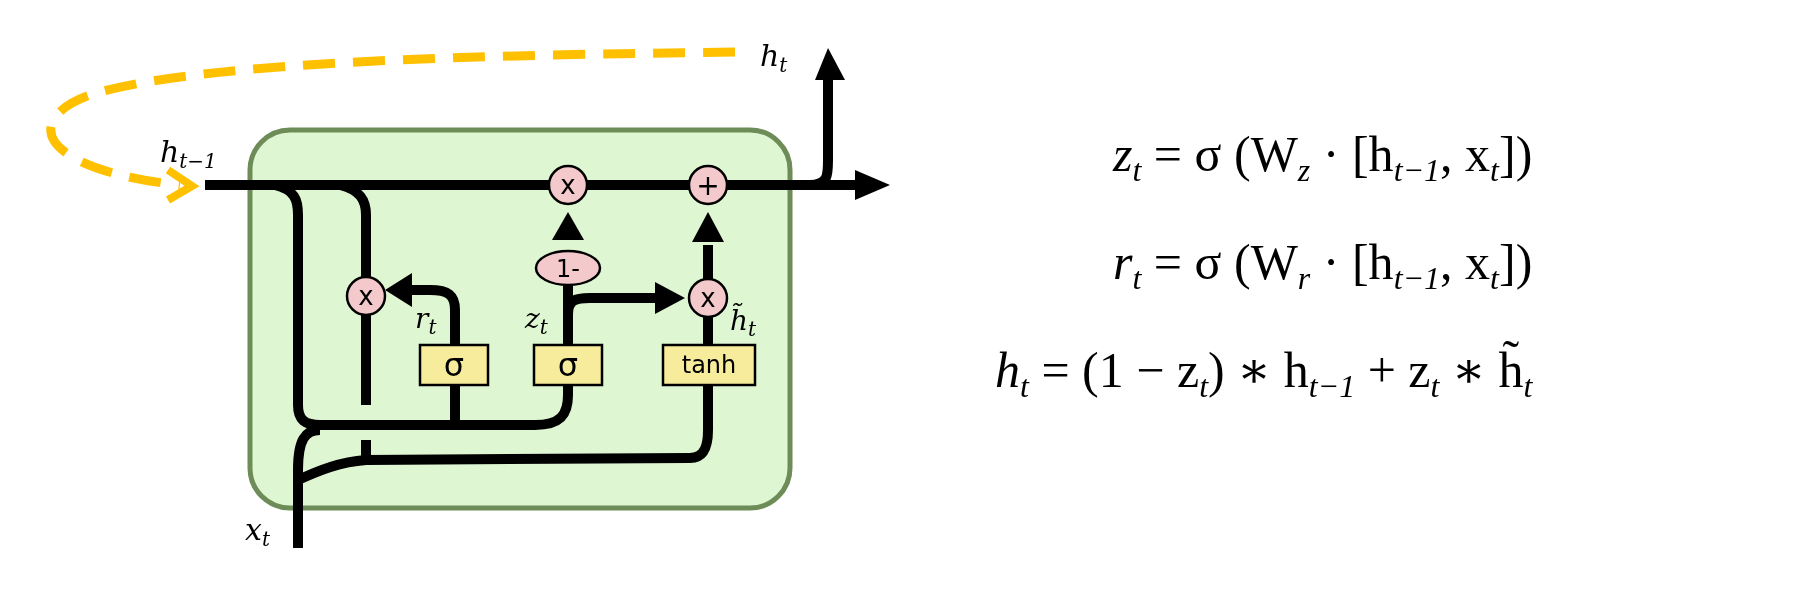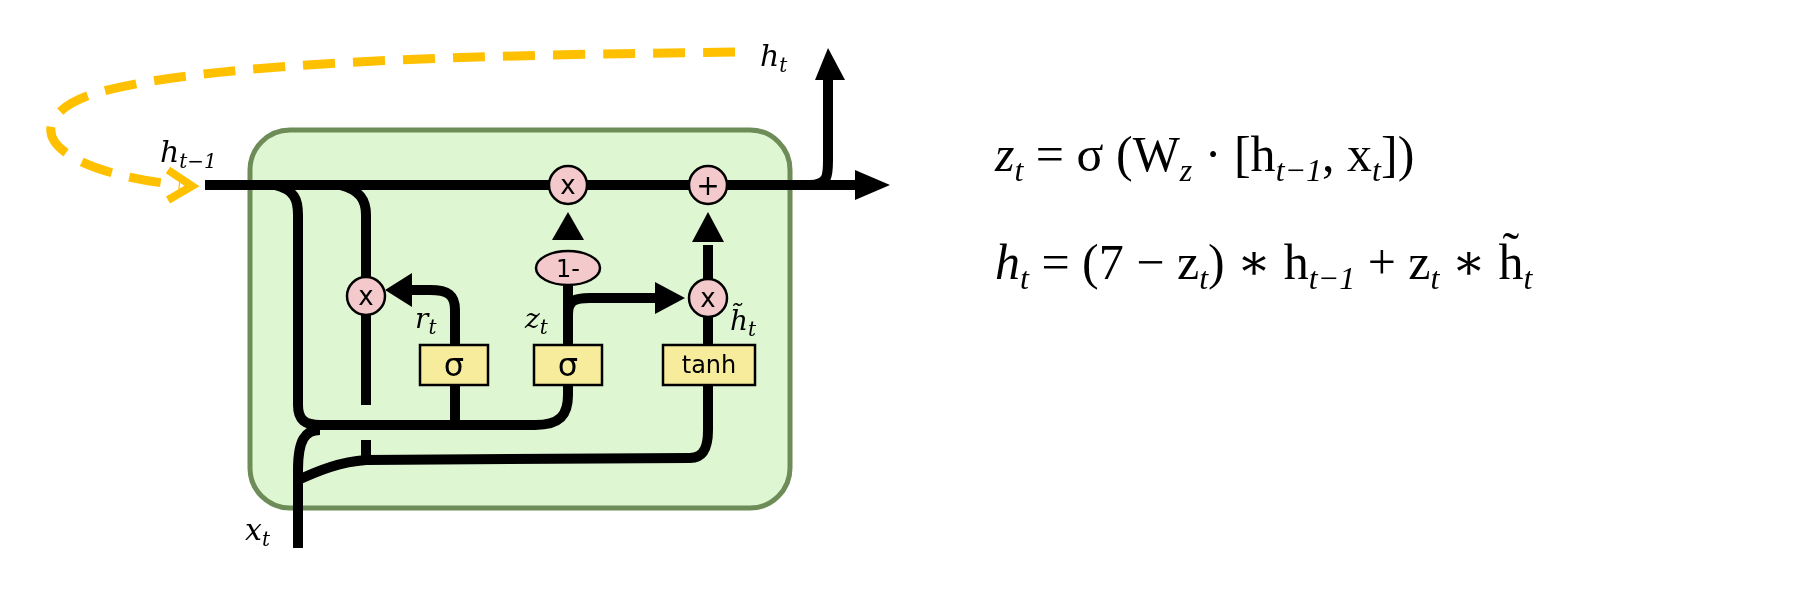--- a/index.html
+++ b/index.html
@@ -1,20 +1,20 @@
 <!DOCTYPE html>
 <html><head>
 <meta charset="utf-8">
 <style>
   html, body { margin:0; padding:0; background:#ffffff; }
   body { width:1819px; height:610px; position:relative; overflow:hidden; }
   #diagram { position:absolute; left:0; top:0; }
   .serif-it { font-family:"DejaVu Serif","Liberation Serif",serif; font-style:italic; }
   .sans { font-family:"DejaVu Sans","Liberation Sans",sans-serif; }
-  .eqs { position:absolute; left:995px; top:100px; font-family:"Liberation Serif","DejaVu Serif",serif; color:#000; }
+  .eqs { position:absolute; left:995px; top:100px; font-family:"Liberation Serif","DejaVu Serif",serif; color:#000;text-align:right; }
   .eq { height:108px; font-size:50px; line-height:108px; white-space:nowrap; }
   .eq i { font-style:italic; }
   .eq sub { font-size:32px; vertical-align:-10px; font-style:italic; }
 </style>
 </head>
 <body>
 
 <svg id="diagram" width="900" height="610" viewBox="0 0 900 610">
   <defs>
     <marker id="ah" markerWidth="6" markerHeight="6" refX="3" refY="3" orient="auto" markerUnits="strokeWidth">
@@ -86,16 +86,20 @@
     <text x="730" y="330" font-size="28"><tspan>h̃</tspan><tspan font-size="20" dy="6">t</tspan></text>
   </g>
 </svg>
 
 <div class="eqs">
   <div class="eq">
     <i>z</i><sub>t</sub>
     <span>= σ (W</span><sub>z</sub><span> · [h</span><sub>t−1</sub><span>, x</span><sub>t</sub><span>])</span>
   </div>
   <div class="eq">
+    <i>r</i><sub>t</sub>
+    <span>= σ (W</span><sub>r</sub><span> · [h</span><sub>t−1</sub><span>, x</span><sub>t</sub><span>])</span>
+  </div>
+  <div class="eq">
     <i>h</i><sub>t</sub>
-    <span>= (7 − z</span><sub>t</sub><span>) ∗ h</span><sub>t−1</sub><span> + z</span><sub>t</sub><span> ∗ h̃</span><sub>t</sub>
+    <span>= (1 − z</span><sub>t</sub><span>) ∗ h</span><sub>t−1</sub><span> + z</span><sub>t</sub><span> ∗ h̃</span><sub>t</sub>
   </div>
 </div>
 
 </body></html>

